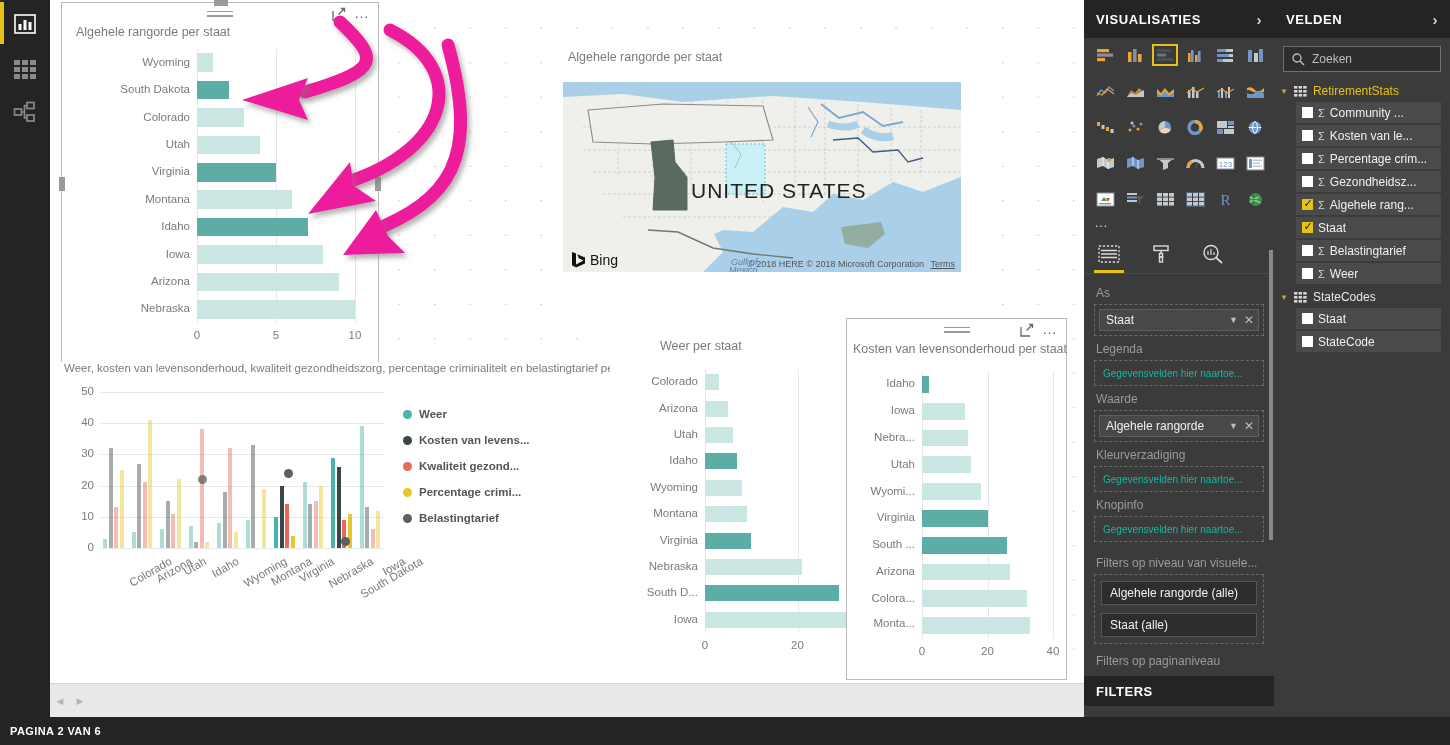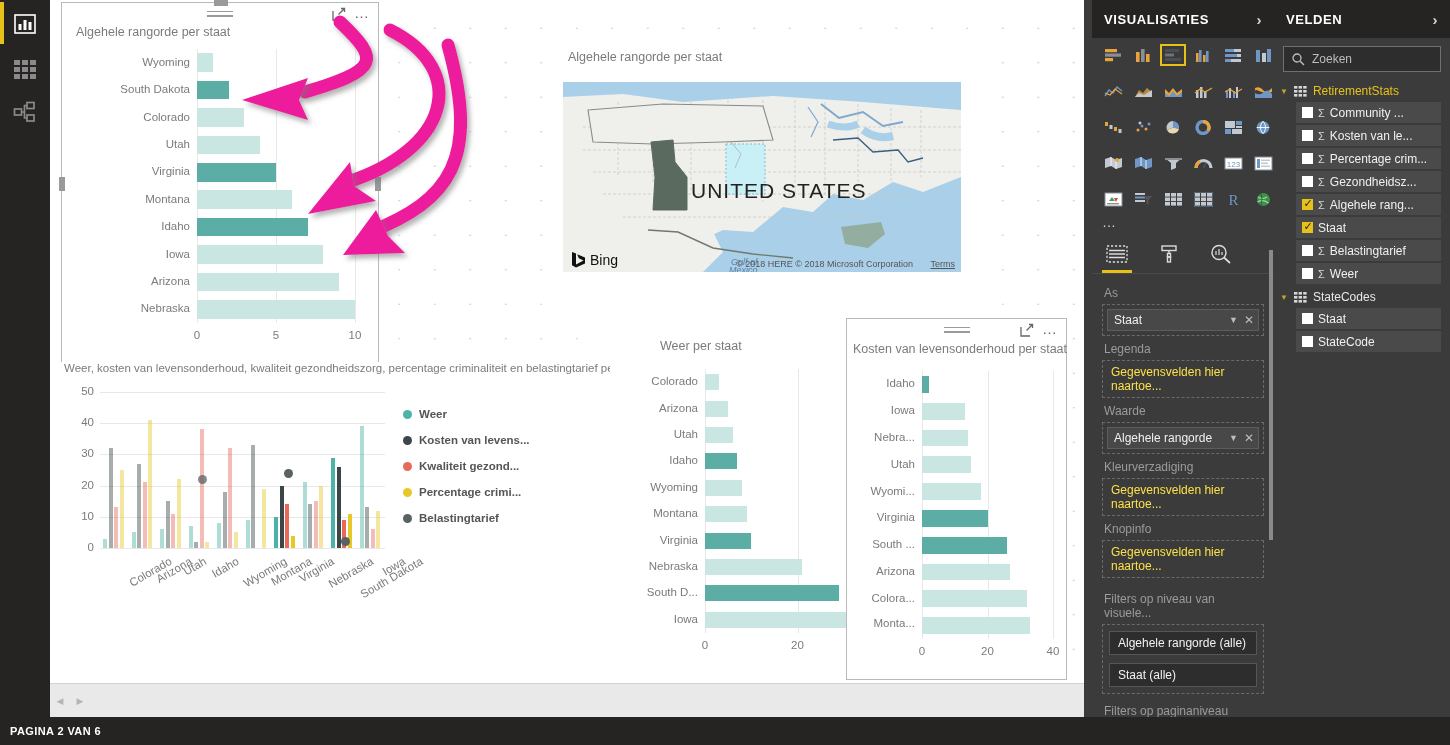--- a/index.html
+++ b/index.html
@@ -73,21 +73,20 @@
     white-space:nowrap; text-align:right;
   }
 
   
   #map-img{ position:absolute; left:1px; top:34px; width:398px; height:190px; overflow:hidden;}
 
   
   #vis-panel{
     position:absolute; left:1084px; top:0; width:190px; height:717px;
     background:#3b3b3b;
-    padding-left:8px;
   }
   #fields-panel{
     position:absolute; left:1274px; top:0; width:176px; height:717px;
     background:#3b3b3b;
   }
   .panel-title{
     height:38px; background:#252423; display:flex; align-items:center;
     padding:0 12px; color:#fff; font-weight:bold; font-size:13px; letter-spacing:.6px;
     justify-content:space-between;
   }
@@ -114,21 +113,21 @@
     border:1px dashed #6a6a6a; padding:4px 4px; min-height:26px;
     display:flex; align-items:center;
   }
   .chip{
     background:#484848; border:1px solid #5d5d5d; height:22px; width:100%;
     display:flex; align-items:center; padding:0 4px 0 6px; color:#f0f0f0; font-size:12px;
   }
   .chip .sp{ flex:1; }
   .chip .cv{ color:#bdbdbd; margin-right:6px; font-size:9px;}
   .chip .cx{ color:#bdbdbd; font-size:12px;}
-  .well.empty{ color:#fde047; font-size:12px; padding-left:8px; }
+  .well.empty{ color:#14b8a6; font-size:10px; padding-left:8px; }
   #filters-title{
     margin-top:8px; height:30px; background:#252423; display:flex;align-items:center;
     padding:0 12px; color:#fff; font-weight:bold; font-size:13px; letter-spacing:.5px;
   }
   #filters-body{ background:#3b3b3b; padding:8px 10px 0 10px;}
   .filter-chip{
     background:#2d2d2d; border:1px solid #565656; height:24px; display:flex;align-items:center;
     padding:0 8px; color:#f2f2f2; font-size:12px; margin-bottom:4px;
   }
   #vis-scroll{ position:absolute; right:1px; top:250px; width:4px;height:290px;background:#8a8a8a;}
@@ -305,21 +304,21 @@
         <text x="166" y="191" font-family="Liberation Sans, sans-serif" font-size="9" fill="#5b82a8" font-style="italic">Mexico</text>
       </svg>
       <div style="position:absolute; left:8px; bottom:4px; display:flex; align-items:center;">
         <svg width="15" height="17" viewBox="0 0 15 17" style="margin-right:4px">
             <path d="M1 1 L5 2.6 L5 13.5 L12.5 9.4 L7.8 7.2 L6.2 3.2 L14 6.6 L14 12.4 L5 16.4 L1 14.2 Z" fill="#111"></path>
           </svg>
         <span style="font-size:14px; color:#111;">Bing</span>
       </div>
       <div style="position:absolute; right:6px; bottom:3px; font-size:9px; color:#555;">
         <span>© 2018 HERE © 2018 Microsoft Corporation</span>
-        <span style="text-decoration:underline; margin-left:15px;">Terms</span>
+        <span style="text-decoration:underline; margin-left:4px;">Terms</span>
       </div>
     </div>
   </div>
 
   <div class="visual" style="left:0px; top:362px; width:560px; height:300px;">
     <div class="vis-title" style="left:14px; top:0px; font-size:11.5px;">Weer, kosten van levensonderhoud, kwaliteit gezondheidszorg, percentage criminaliteit en belastingtarief per staat</div>
     <div class="barchart" id="combo-plot" style="left:0; top:16px; width:560px; height:280px;">
         <div class="gridline-h" style="left: 50px; top: 170px; width: 285px;"></div>
         <div class="axis-label" style="left: 20px; top: 163px; width: 24px; text-align: right;">0</div>
         <div class="gridline-h" style="left: 50px; top: 138.8px; width: 285px;"></div>

